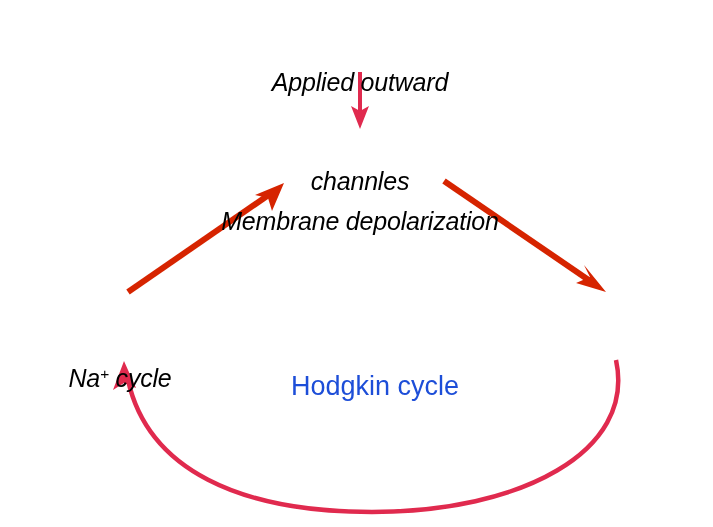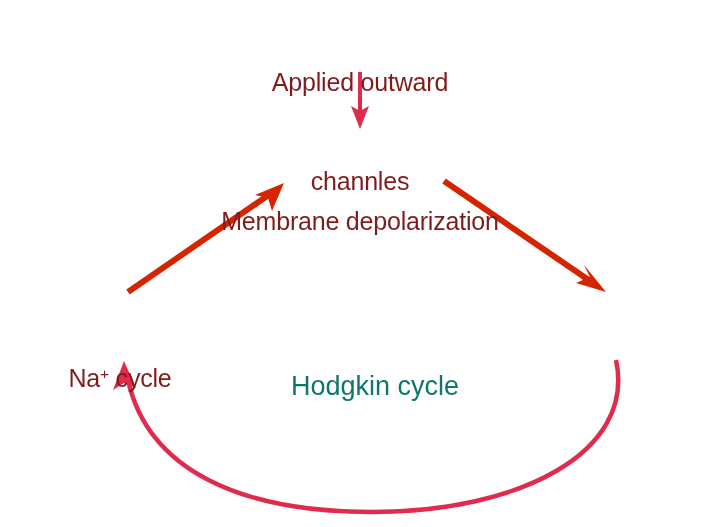--- a/index.html
+++ b/index.html
@@ -20,27 +20,28 @@
   }
   #arrow-layer {
     position: absolute;
     left: 0;
     top: 0;
     width: 713px;
     height: 527px;
   }
   .node-label {
     position: absolute;
-    color: #7f1d1d;
+    color: #000000;
     font-family: "Liberation Sans", sans-serif;
     font-size: 25px;
     line-height: 33px;
     text-align: center;
     white-space: pre;
     letter-spacing: -0.2px;
+    font-style: italic;
   }
   .node-label sup {
     font-size: 0.62em;
     vertical-align: 0.52em;
     line-height: 0;
   }
   #node-applied-current {
     left: 207px;
     top: 0px;
     width: 306px;
@@ -59,21 +60,21 @@
     left: 496px;
     top: 286px;
     width: 212px;
   }
   #cycle-title {
     position: absolute;
     left: 220px;
     top: 369px;
     width: 310px;
     text-align: center;
-    color: #0f766e;
+    color: #1d4ed8;
     font-family: "Liberation Sans", sans-serif;
     font-size: 27px;
     line-height: 34px;
     white-space: pre;
   }
 </style>
 </head>
 <body>
 
 <div id="diagram-canvas">

